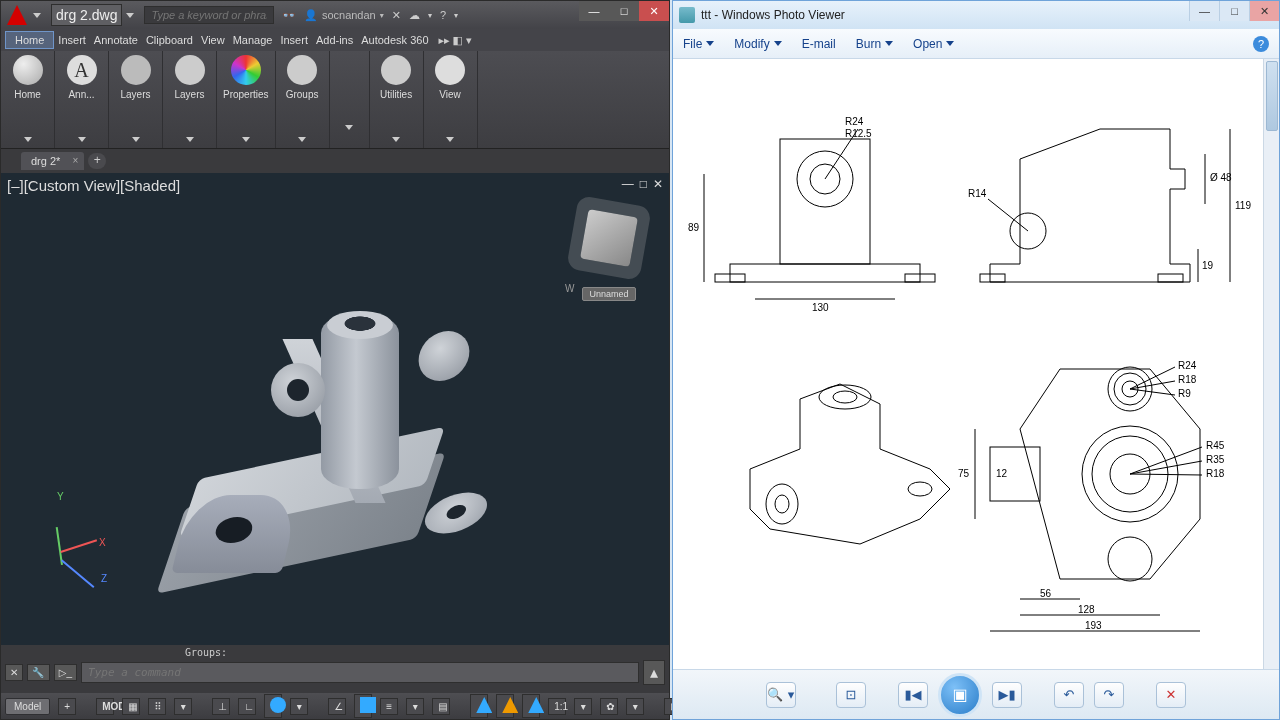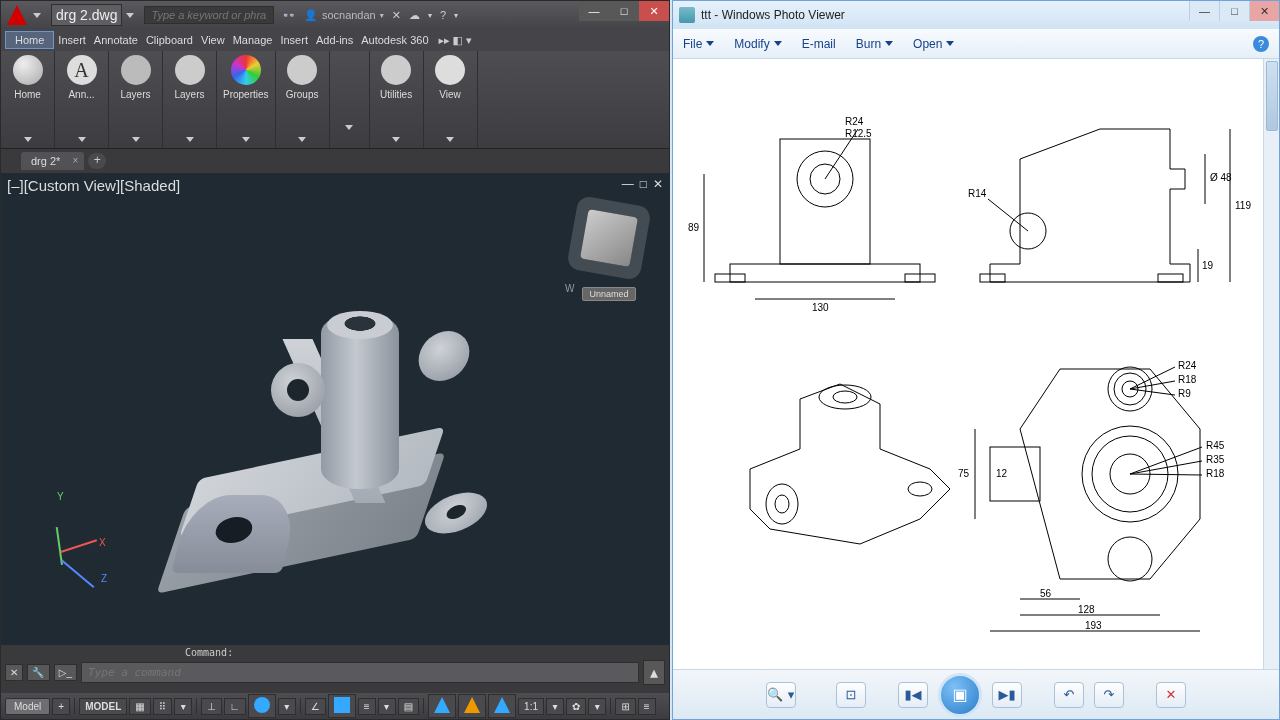--- a/index.html
+++ b/index.html
@@ -69,21 +69,21 @@
 .earR{position:absolute;left:286px;top:250px;width:58px;height:40px;background:radial-gradient(circle at 45% 40%,#cfd3d8,#9aa0a9);border-radius:50%;transform:skewX(-18deg) skewY(-8deg);}
 .earR::after{content:"";position:absolute;left:20px;top:12px;width:18px;height:14px;background:#1d252d;border-radius:50%;}
 
 .acad-cmdline{height:48px;background:#3a3a3d;display:flex;flex-direction:column;padding:2px 4px;}
 .cmd-hist{color:#ccc;font-size:10px;font-family:Consolas,monospace;margin-left:180px;}
 .cmd-row{display:flex;align-items:center;gap:4px;margin-top:2px;}
 .cmd-ctrl{background:#585858;color:#ddd;font-size:10px;padding:2px 4px;border:1px solid #2e2e2e;}
 .cmd-input{flex:1;background:#5a5a5e;border:1px solid #2e2e2e;color:#aaa;font-style:italic;font-size:11px;font-family:Consolas,monospace;padding:3px 6px;}
 .cmd-arrow{background:#585858;color:#ddd;padding:2px 6px;border:1px solid #2e2e2e;}
 
-.acad-status{height:26px;background:linear-gradient(#4e4e52,#3c3c40);display:flex;align-items:center;gap:2px;padding:0 4px;color:#ddd;font-size:10px;}
+.acad-status{height:26px;background:linear-gradient(#4e4e52,#3c3c40);display:flex;align-items:center;gap:8px;padding:0 4px;color:#ddd;font-size:10px;}
 .st-btn{background:#4a4a4e;border:1px solid #2e2e2e;padding:2px 5px;min-width:18px;text-align:center;}
 .st-tab{background:#6e6e72;border:1px solid #2f2f32;padding:2px 8px;border-radius:2px;}
 .st-sep{width:1px;height:16px;background:#2e2e2e;margin:0 2px;}
 .st-ico{width:16px;height:16px;display:inline-block;}
 .ico-blue{background:#3af;} .ico-orange{background:#e90;}
 
 
 .pv{position:absolute;left:672px;top:0;width:608px;height:720px;background:#f4f8fc;border:1px solid #6fa3d9;display:flex;flex-direction:column;}
 .pv-titlebar{height:28px;background:linear-gradient(#e7f1fb,#d0e3f4);display:flex;align-items:center;font-size:12px;color:#222;position:relative;padding-left:6px;}
 .pv-ico{width:16px;height:16px;background:linear-gradient(#7bc,#49a);border-radius:2px;margin-right:6px;}
@@ -236,21 +236,21 @@
       <div class="ucs-line ucs-y"></div>
       <div class="ucs-line ucs-x" style="position:absolute;"></div>
       <div class="ucs-line ucs-z" style="position:absolute;"></div>
       <span class="ucs-lbl" style="color:#6c6;left:26px;top:-4px;">Y</span>
       <span class="ucs-lbl" style="color:#e55;left:68px;top:42px;">X</span>
       <span class="ucs-lbl" style="color:#58f;left:70px;top:78px;">Z</span>
     </div>
   </div>
 
   <div class="acad-cmdline">
-    <div class="cmd-hist">Command:</div>
+    <div class="cmd-hist">Groups:</div>
     <div class="cmd-row">
       <div class="cmd-ctrl">✕</div>
       <div class="cmd-ctrl">🔧</div>
       <div class="cmd-ctrl">▷_</div>
       <input class="cmd-input" placeholder="Type a command" style="">
       <div class="cmd-arrow">▴</div>
     </div>
   </div>
 
   <div class="acad-status">

